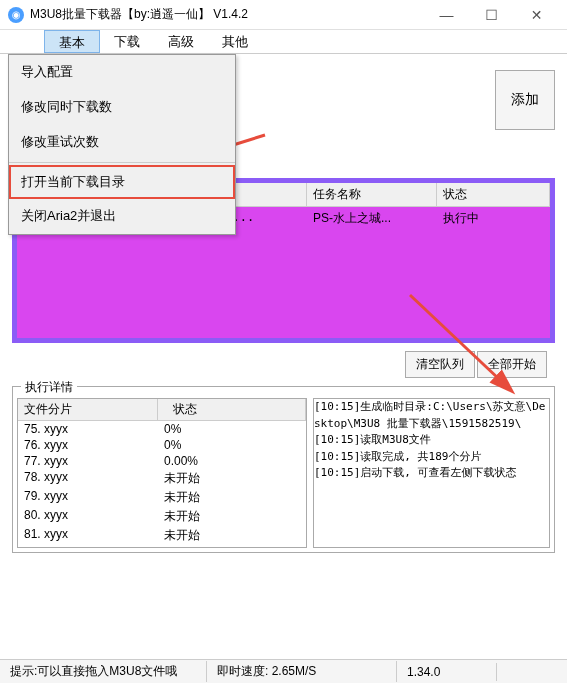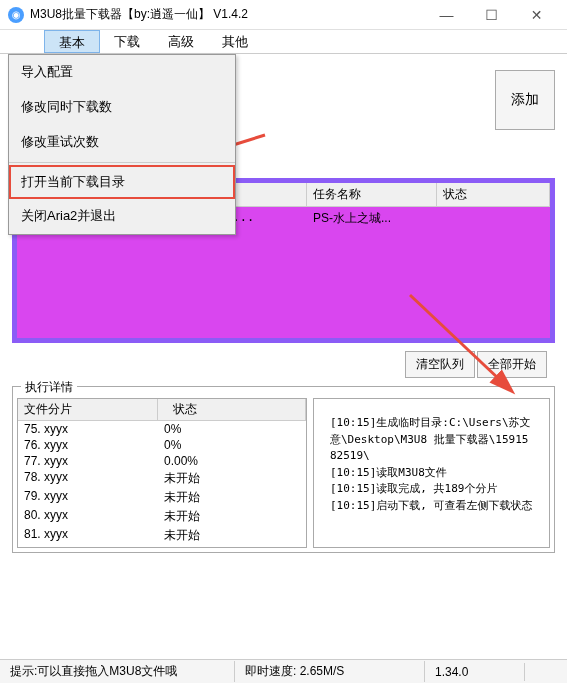--- a/index.html
+++ b/index.html
@@ -44,25 +44,25 @@
     .detail-section { border: 1px solid #aaa; padding: 4px; margin-top: 4px; }
     .detail-label { font-size: 12px; background: #fff; padding: 0 4px; position: relative; top: -12px; left: 4px; display: inline-block; }
     .detail-content { display: flex; gap: 6px; margin-top: -10px; }
     .file-list-box { width: 290px; border: 1px solid #aaa; height: 150px; overflow: hidden; background: #fff; }
     .file-list-header { display: flex; background: #f0f0f0; border-bottom: 1px solid #ccc; gap: 9px; }
     .file-list-header-cell { padding: 2px 6px; border-right: 1px solid #ccc; font-size: 12px; }
     .fh-name { width: 140px; } .fh-status { flex: 1; }
     .file-list-body { overflow-y: auto; height: 128px; }
     .file-row { display: flex; } .file-cell { padding: 1px 6px; font-size: 12px; }
     .fc-name { width: 140px; } .fc-status { flex: 1; }
-    .log-box { flex: 1; border: 1px solid #aaa; height: 150px; padding: 16px; font-family: monospace; font-size: 11px; line-height: 1.5; background: #fff; overflow-y: auto; white-space: pre-wrap; word-break: break-all; }
+    .log-box { flex: 1; border: 1px solid #aaa; height: 150px; padding: 0; font-family: monospace; font-size: 11px; line-height: 1.5; background: #fff; overflow-y: auto; white-space: pre-wrap; word-break: break-all; }
     
     .statusbar { position: absolute; bottom: 0; left: 0; right: 0; height: 24px; border-top: 1px solid #ccc; display: flex; align-items: center; background: #f5f5f5; }
     .status-cell { padding: 2px 10px; border-right: 1px solid #ccc; font-size: 12px; }
-    .status-cell.hint { width: 235px; } .status-cell.speed { width: 190px; } .status-cell.ver { width: 100px; }
+    .status-cell.hint { width: 207px; } .status-cell.speed { width: 190px; } .status-cell.ver { width: 100px; }
     
     .arrow { position: absolute; pointer-events: none; z-index: 50; }
     .arrow svg { overflow: visible; }
   </style>
 </head>
 <body>
 
 <div class="titlebar">
   <div class="icon">◉</div>
   <div class="title">M3U8批量下载器【by:逍遥一仙】  V1.4.2</div>
@@ -97,20 +97,21 @@
 
   <div class="task-table">
     <div class="task-header">
       <div class="task-header-cell url"></div>
       <div class="task-header-cell name">任务名称</div>
       <div class="task-header-cell status">状态</div>
     </div>
     <div class="task-row">
       <div class="task-cell url">https://video-tx.huke88.com/5...</div>
       <div class="task-cell name">PS-水上之城...</div>
+      <div class="task-cell status">执行中</div>
     </div>
   </div>
 
   <div class="button-row">
     <button class="btn">清空队列</button>
     <button class="btn">全部开始</button>
   </div>
 
   <div class="detail-section">
     <span class="detail-label">执行详情</span>

